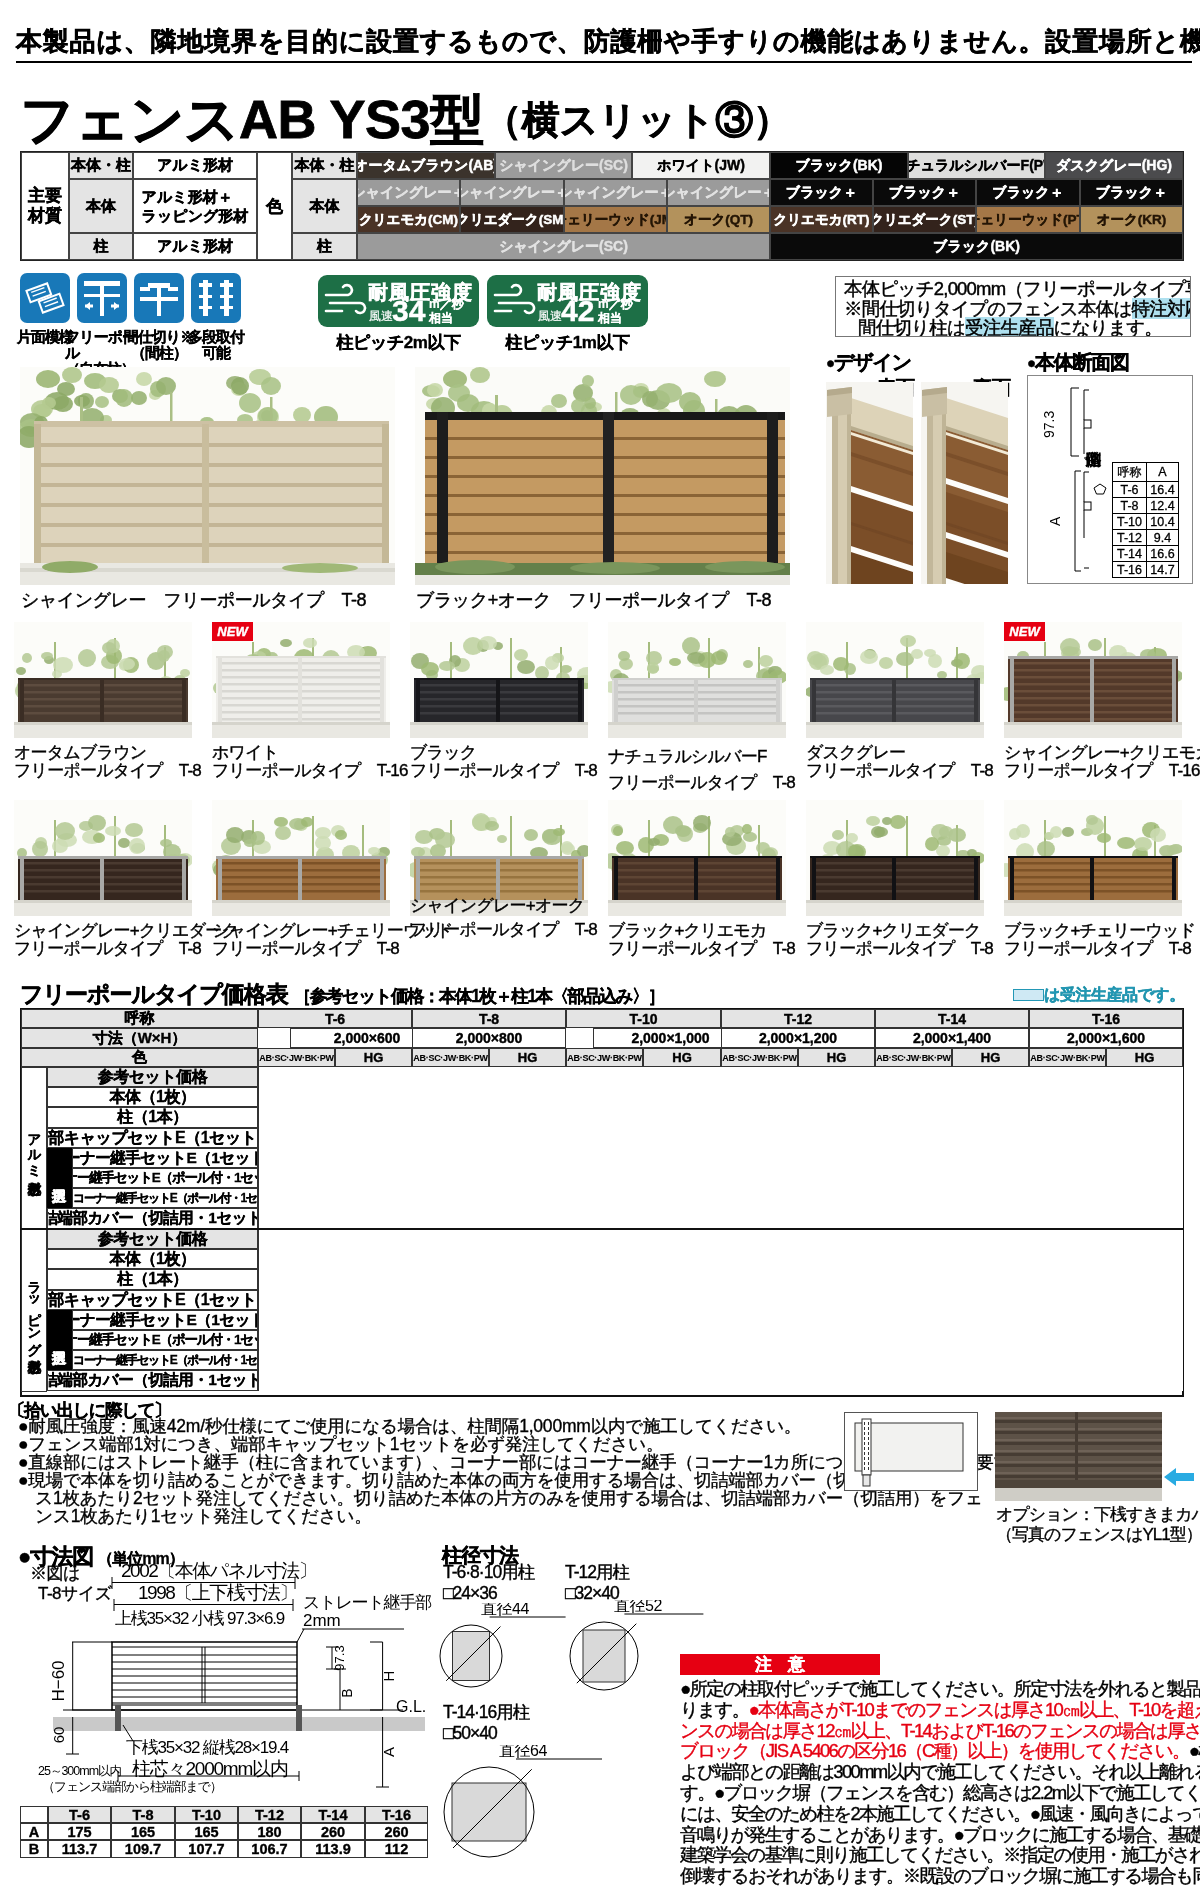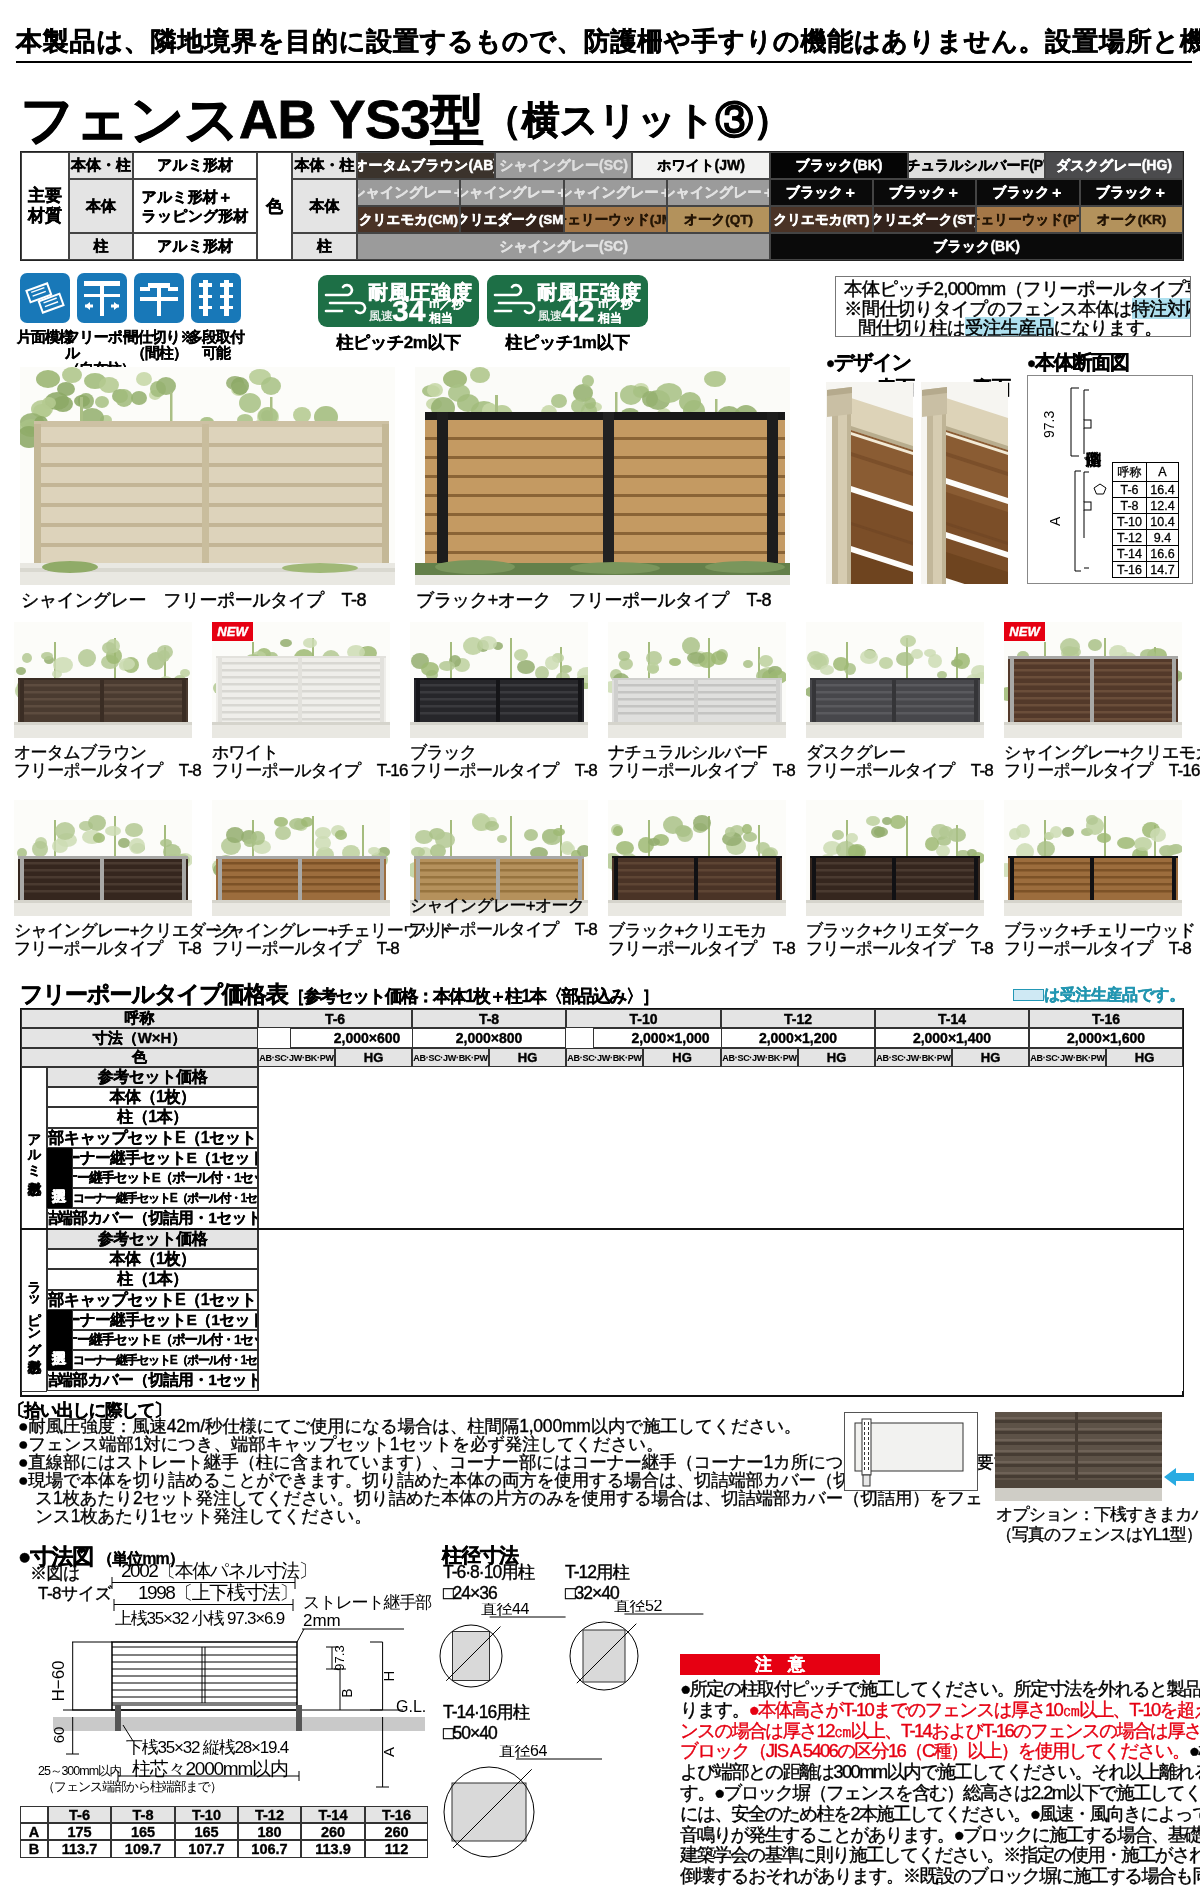--- a/index.html
+++ b/index.html
@@ -611,21 +611,21 @@
       <rect x="6" y="90" width="166" height="2.5" fill="#c4c4c2"></rect>
 <rect x="6" y="56" width="4" height="46" fill="#cfcfcd"></rect>
       <rect x="86" y="56" width="4" height="46" fill="#cfcfcd"></rect>
       <rect x="168" y="56" width="4" height="46" fill="#cfcfcd"></rect>
 <rect x="4" y="56" width="170" height="2" fill="#cfcfcd"></rect>
 <rect x="0" y="100" width="178" height="16" fill="#e9e8e2"></rect>
 <rect x="0" y="100" width="178" height="3" fill="#d5d4cc"></rect>
 </svg>
   </div>
 
-<div class="abs" style="left:608px;top:744px;font-size:17px;line-height:18px;letter-spacing:-0.8px;-webkit-text-stroke:0.4px #000;white-space:nowrap">ナチュラルシルバーF<br>フリーポールタイプ　T-8</div>
+<div class="abs" style="left:608px;top:744px;font-size:17px;line-height:26px;letter-spacing:-0.8px;-webkit-text-stroke:0.4px #000;white-space:nowrap">ナチュラルシルバーF<br>フリーポールタイプ　T-8</div>
 
 <div class="abs" style="left:806px;top:622px;width:178px;height:116px;overflow:hidden;background:#fcfcf9">
 <svg width="178" height="116" viewBox="0 0 178 116">
 <rect width="178" height="116" fill="#fcfcf9"></rect>
 <g fill="#a5bc7e">
         <rect x="40" y="20" width="2" height="40"></rect>
         <rect x="100" y="16" width="2" height="45"></rect>
         <rect x="150" y="25" width="2" height="38"></rect>
       </g>
 <g>
@@ -1017,21 +1017,21 @@
 <rect x="6" y="56" width="4" height="46" fill="#111114"></rect>
       <rect x="86" y="56" width="4" height="46" fill="#111114"></rect>
       <rect x="168" y="56" width="4" height="46" fill="#111114"></rect>
 <rect x="4" y="56" width="170" height="2" fill="#111114"></rect>
 <rect x="0" y="100" width="178" height="16" fill="#e9e8e2"></rect>
 <rect x="0" y="100" width="178" height="3" fill="#d5d4cc"></rect>
 </svg>
   </div>
 
 <div class="abs" style="left:1004px;top:922px;font-size:17px;line-height:18px;letter-spacing:-0.8px;-webkit-text-stroke:0.4px #000;white-space:nowrap">ブラック+チェリーウッド<br>フリーポールタイプ　T-8</div>
-<div class="abs" style="left:20px;top:979px;white-space:nowrap"><span style="font-size:23px;font-weight:bold;letter-spacing:-1px;-webkit-text-stroke:0.55px #000">フリーポールタイプ価格表</span><span style="font-size:17.5px;font-weight:bold;margin-left:0;letter-spacing:-1.5px;-webkit-text-stroke:0.35px #000">［参考セット価格：本体1枚＋柱1本〈部品込み〉］</span></div>
+<div class="abs" style="left:20px;top:979px;white-space:nowrap"><span style="font-size:23px;font-weight:bold;letter-spacing:-1px;-webkit-text-stroke:0.55px #000">フリーポールタイプ価格表</span><span style="font-size:17.5px;font-weight:bold;margin-left:6px;letter-spacing:-1.5px;-webkit-text-stroke:0.35px #000">［参考セット価格：本体1枚＋柱1本〈部品込み〉］</span></div>
 
 <div class="abs" style="left:1013px;top:985px;white-space:nowrap;color:#0f766e"><span style="display:inline-block;width:31px;height:12px;background:#cfe9f4;border:1px solid #2398b6;vertical-align:-1px"></span><span style="font-size:16px;font-weight:bold;letter-spacing:-0.5px;-webkit-text-stroke:0.4px #2398b6">は受注生産品です。</span></div>
 
 <div class="abs" style="left:20px;top:1008px;width:1164px;height:389px;border:2px solid #111"></div>
 
 <div class="abs" style="left:21px;top:1009px;width:237px;height:19px;background:#e4e4e4;font-size:15px;font-weight:bold;display:flex;align-items:center;justify-content:center;border:1px solid #333;white-space:nowrap;overflow:hidden;-webkit-text-stroke:0.4px #000;">呼称</div>
 <div class="abs" style="left:21px;top:1028px;width:237px;height:20px;background:#e4e4e4;font-size:15px;font-weight:bold;display:flex;align-items:center;justify-content:center;border:1px solid #333;white-space:nowrap;overflow:hidden;-webkit-text-stroke:0.4px #000;">寸法（W×H）</div>
 <div class="abs" style="left:21px;top:1048px;width:237px;height:19px;background:#e4e4e4;font-size:15px;font-weight:bold;display:flex;align-items:center;justify-content:center;border:1px solid #333;white-space:nowrap;overflow:hidden;-webkit-text-stroke:0.4px #000;">色</div>
 <div class="abs" style="left:258px;top:1009px;width:154px;height:19px;background:#e4e4e4;font-size:14px;font-weight:bold;display:flex;align-items:center;justify-content:center;border:1px solid #333;white-space:nowrap;overflow:hidden;-webkit-text-stroke:0.4px #000;">T-6</div>
 <div class="abs" style="left:258px;top:1028px;width:154px;height:20px;background:#fff;font-size:14px;font-weight:bold;display:flex;align-items:center;justify-content:center;border:1px solid #333;white-space:nowrap;overflow:hidden;margin-left:32px;-webkit-text-stroke:0.4px #000;">2,000×600</div>

